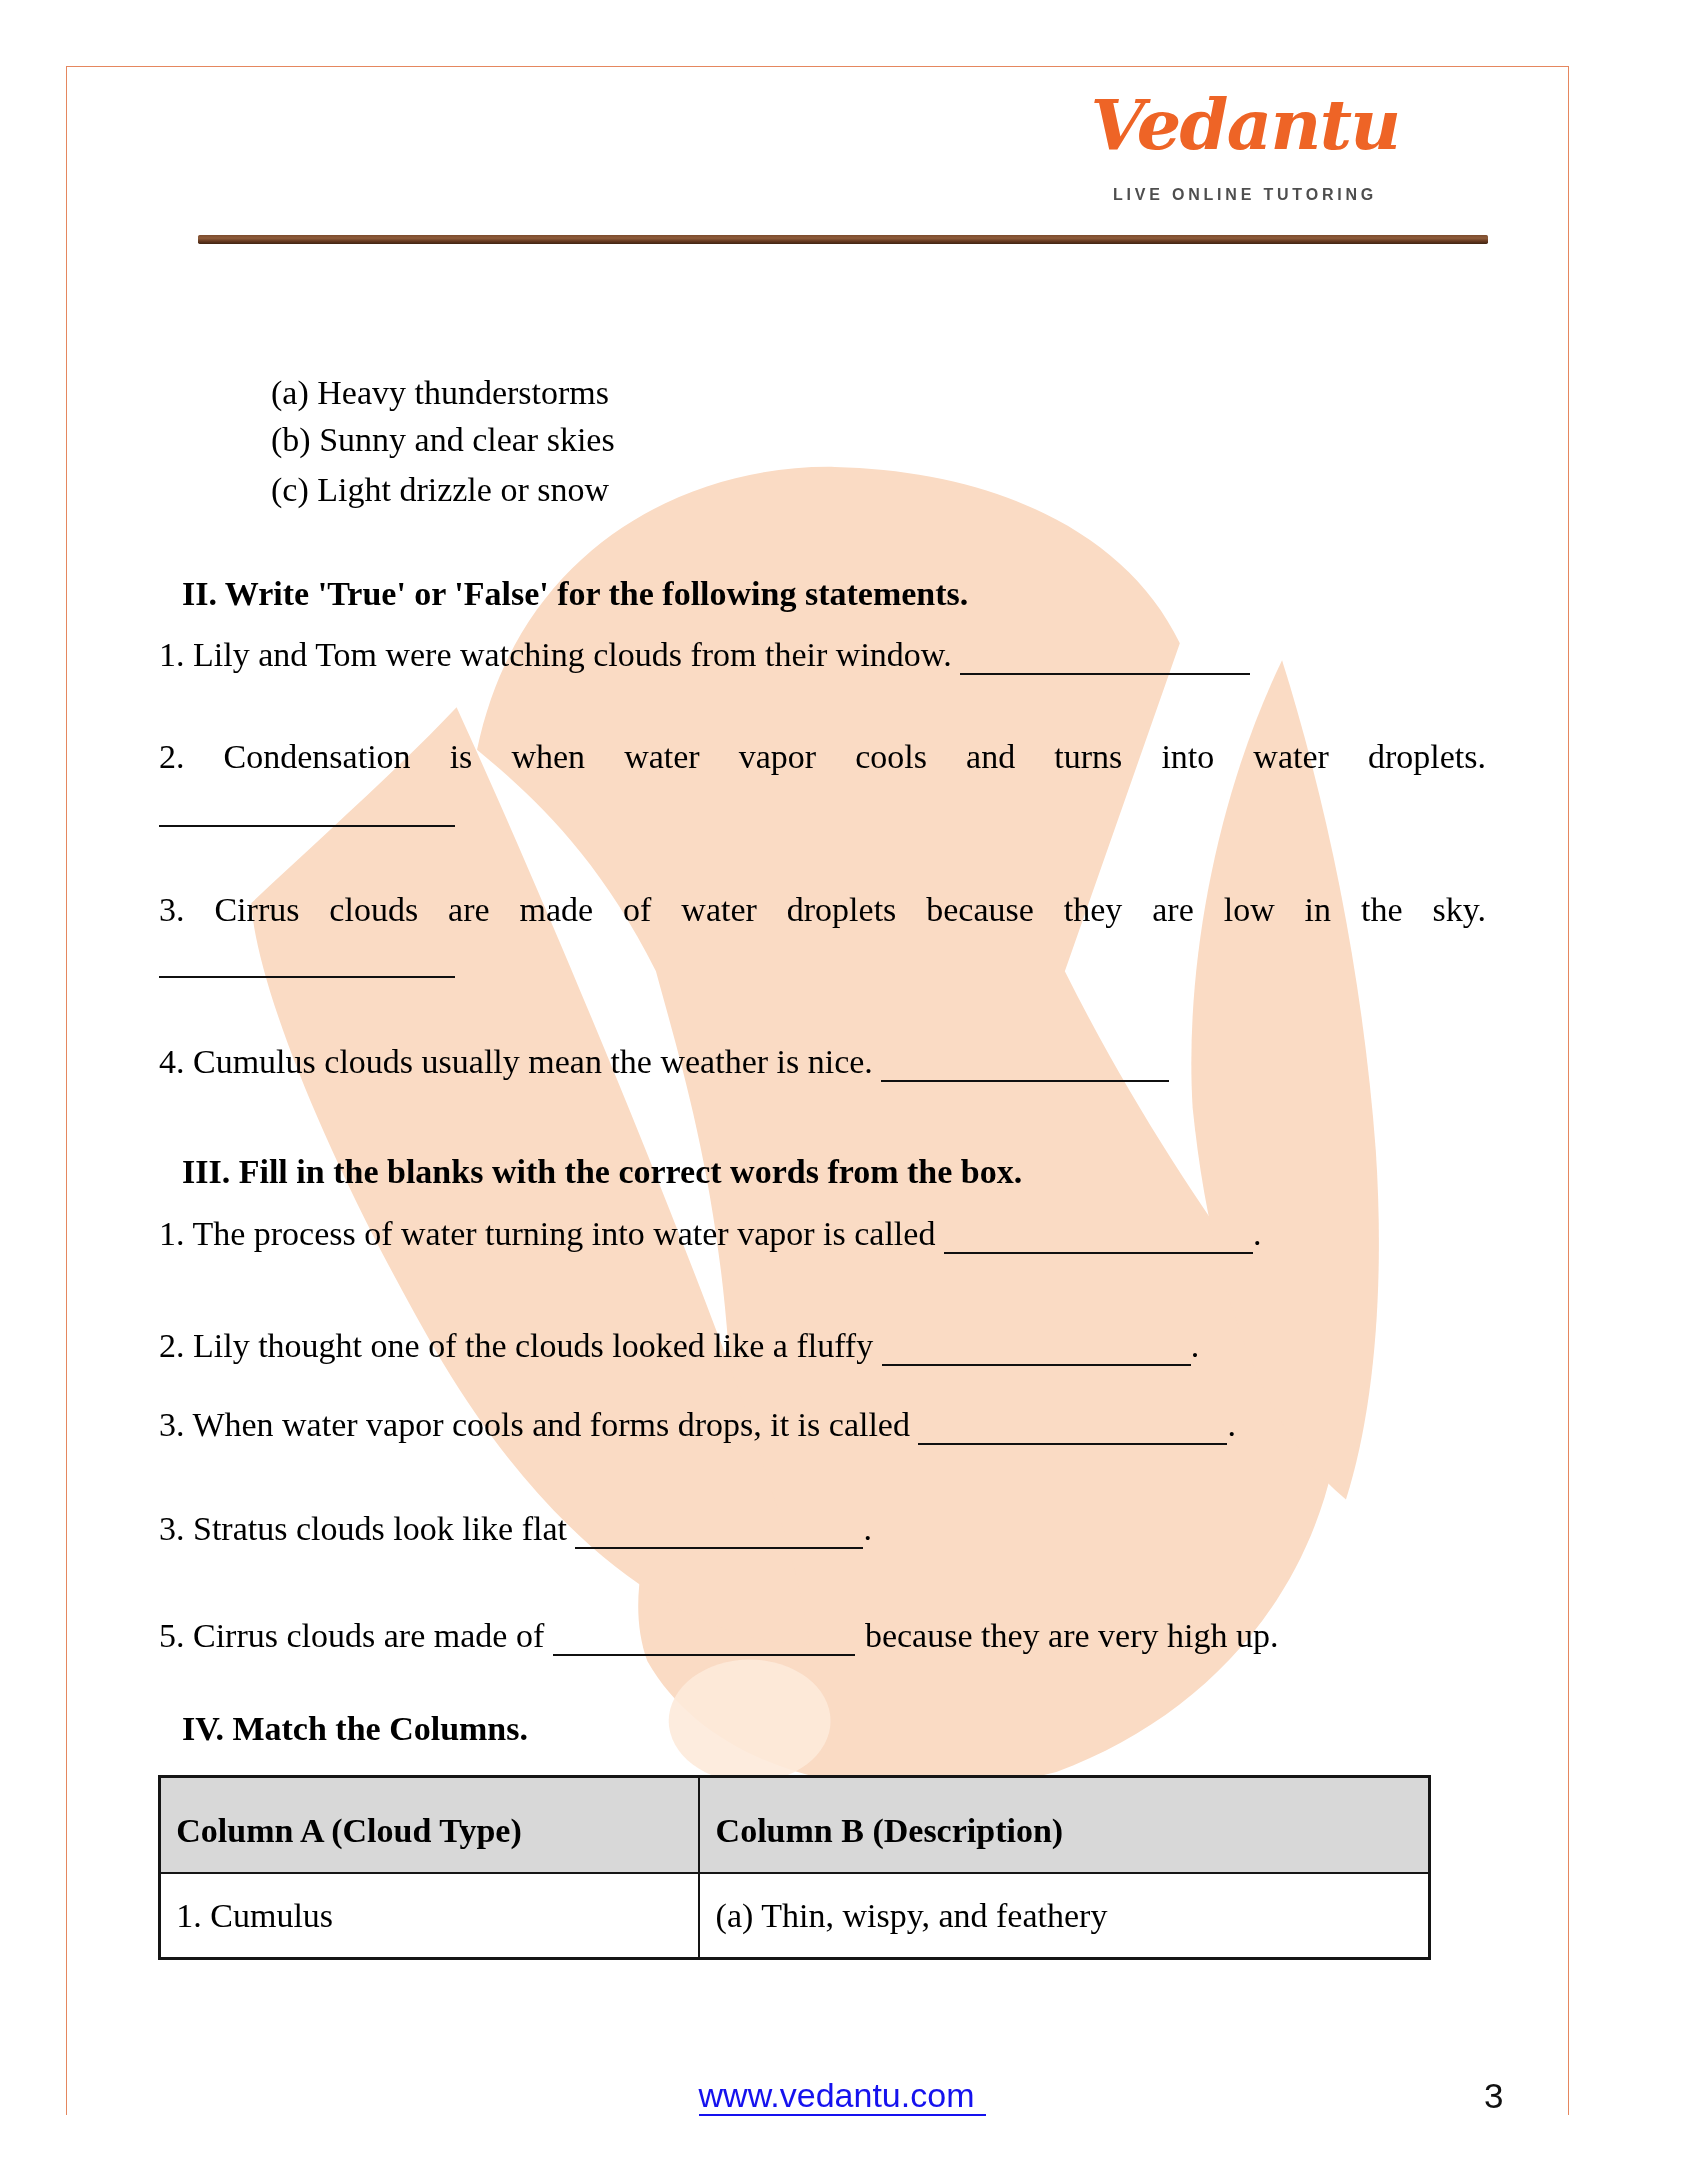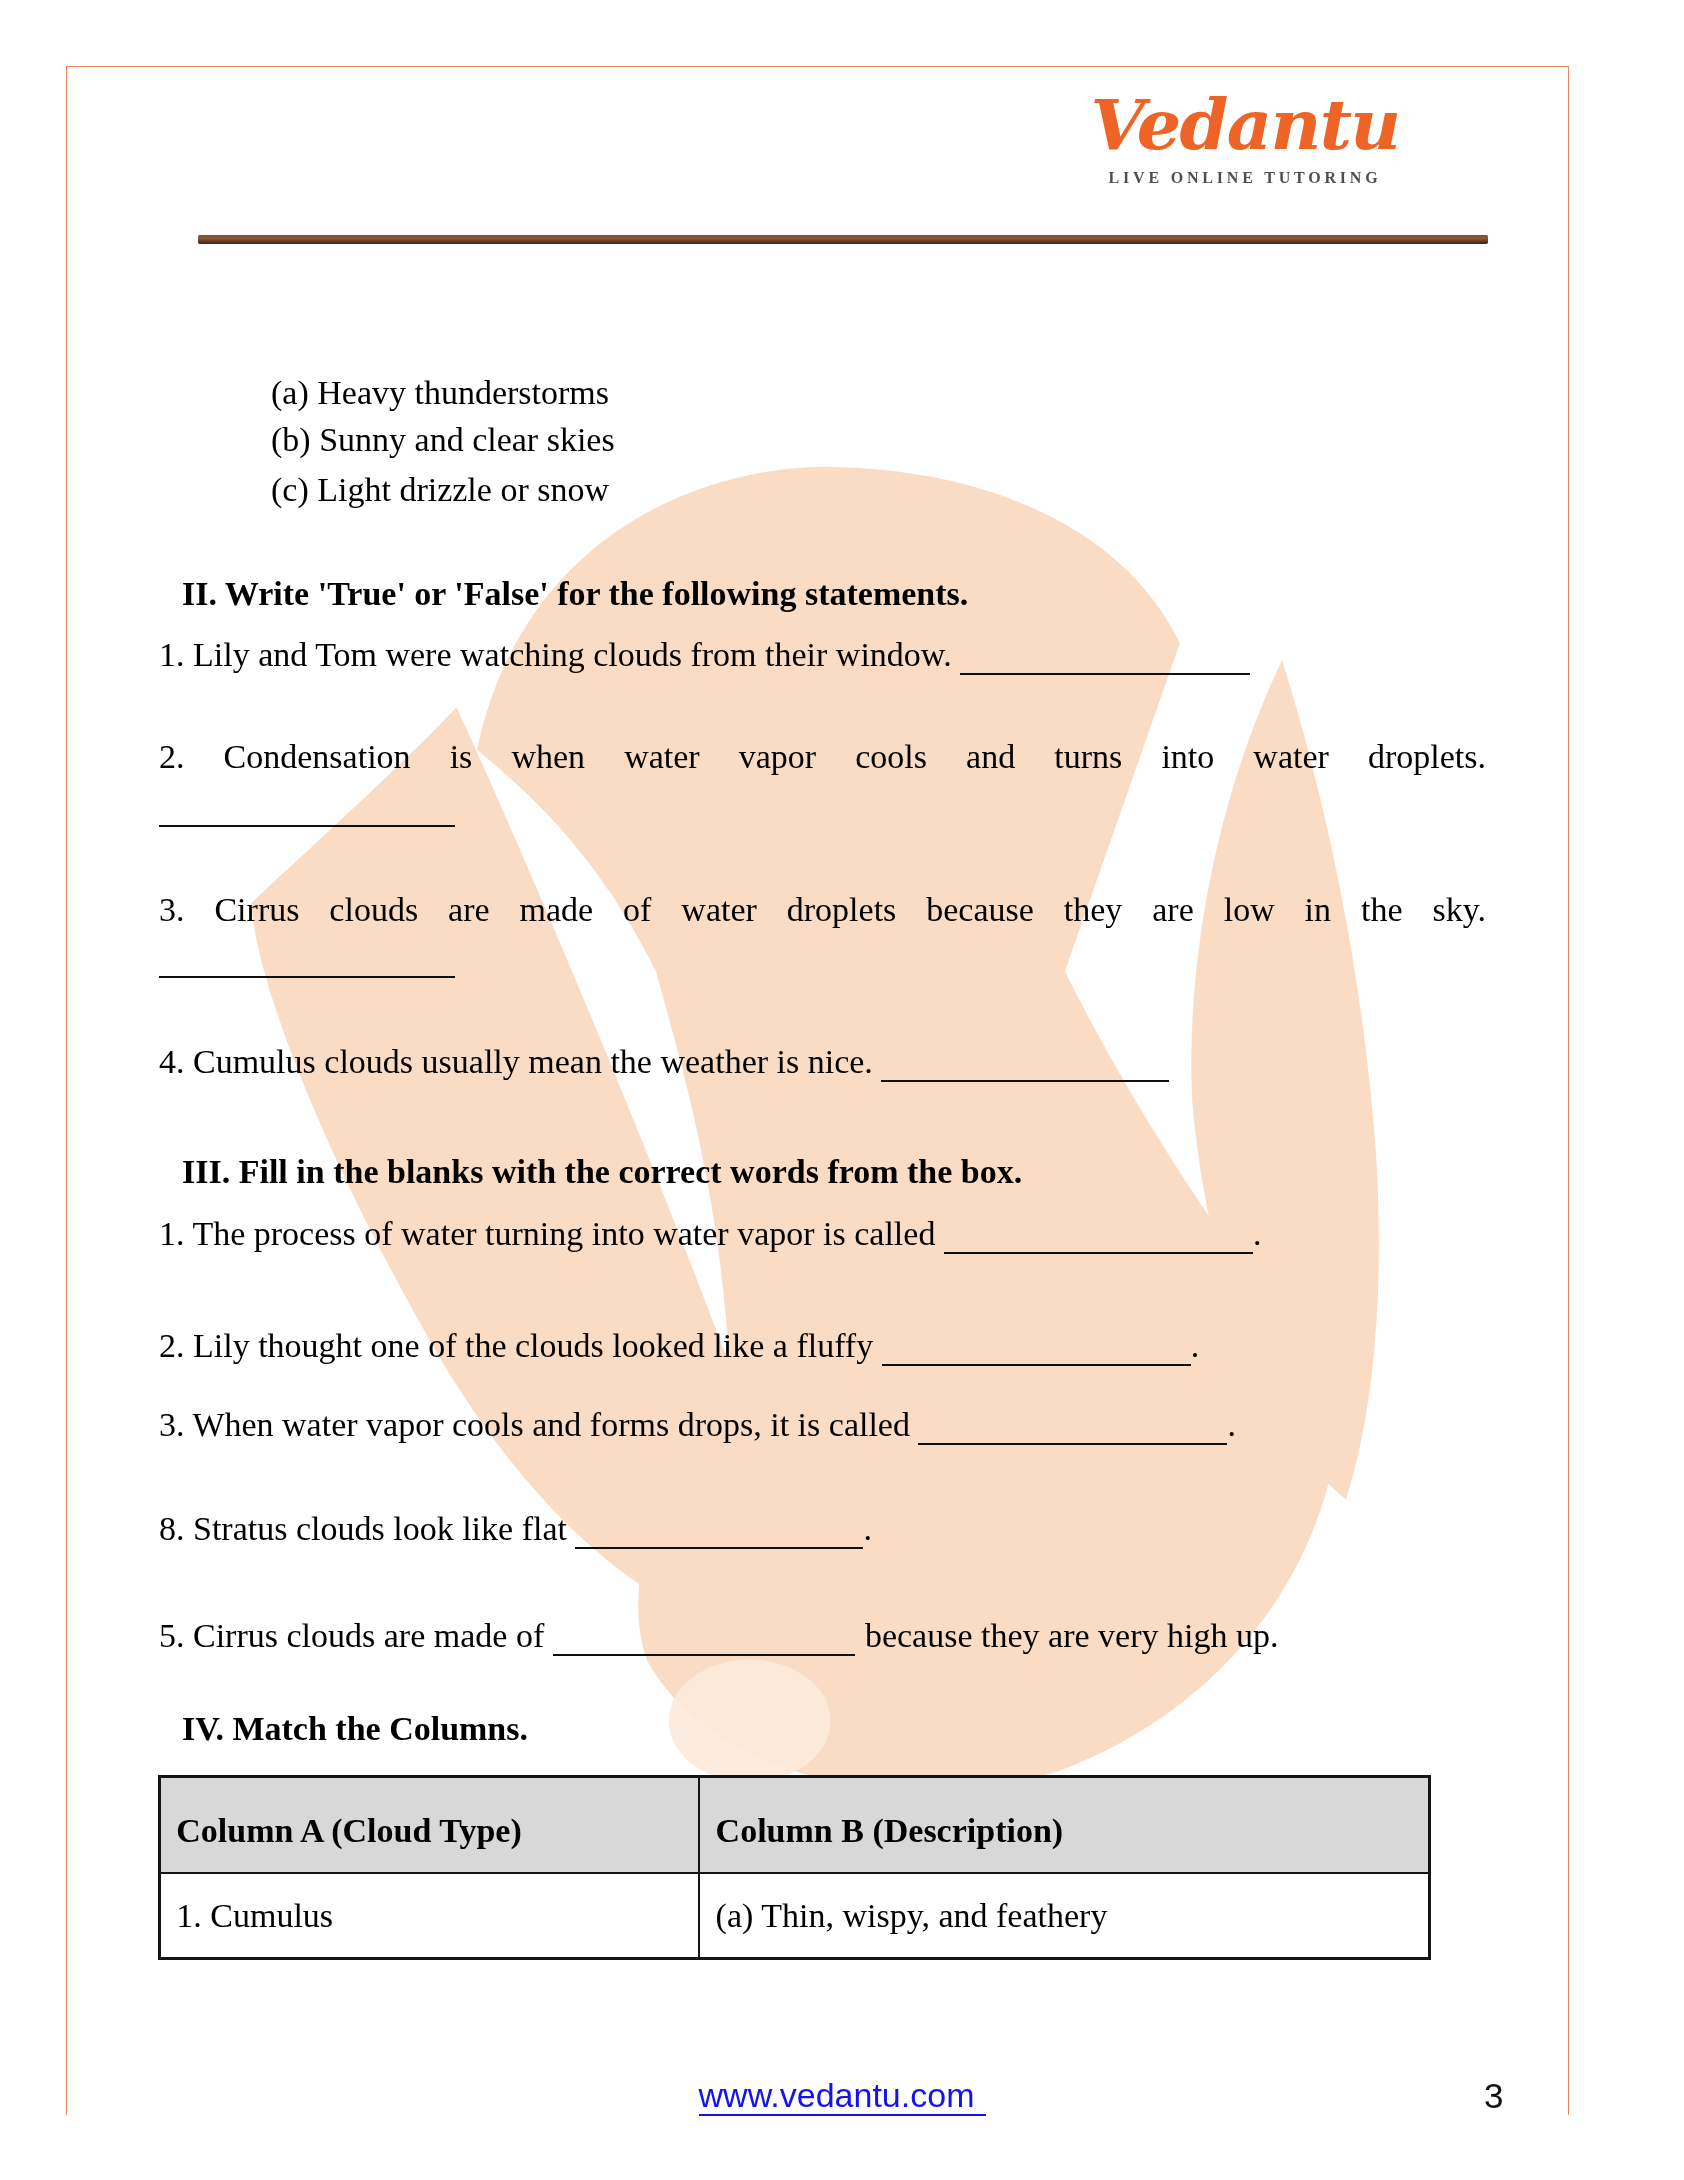--- a/index.html
+++ b/index.html
@@ -18,22 +18,22 @@
   }
   .watermark{position:absolute;left:0;top:0;width:1685px;height:2181px;}
   .logo{
     position:absolute;top:82px;right:210px;width:358px;text-align:center;
   }
   .brand{
     font-family:"DejaVu Serif",serif;font-style:italic;font-weight:700;
     font-size:70px;line-height:85px;color:#ee6426;letter-spacing:-1.7px;
   }
   .tagline{
-    margin-top:2px;
-    font-family:Liberation Serif, serif;
+    margin-top:19px;
+    font-family:Liberation Sans, sans-serif;
     font-size:16px;font-weight:700;letter-spacing:3.8px;color:#4e4e4e;
   }
   .rule{
     position:absolute;left:198px;top:235px;width:1290px;height:9.4px;
     background:linear-gradient(to bottom,#7b4b2d 0%,#8e5c3a 35%,#64381f 70%,#3f2412 100%);
     border-radius:1.7px;
   }
   .row{
     position:absolute;left:159px;width:1327px;
     font-size:34px;line-height:49px;white-space:nowrap;
@@ -157,21 +157,21 @@
 
   <div class="row" style="top:1321px">
     <span>2. Lily thought one of the clouds looked like a fluffy</span><span class="blank w363"></span><span>.</span>
   </div>
 
   <div class="row" style="top:1400px">
     <span>3. When water vapor cools and forms drops, it is called</span><span class="blank w363"></span><span>.</span>
   </div>
 
   <div class="row" style="top:1504px">
-    <span>8. Stratus clouds look like flat</span><span class="blank w338"></span><span>.</span>
+    <span>3. Stratus clouds look like flat</span><span class="blank w338"></span><span>.</span>
   </div>
 
   <div class="row" style="top:1611px">
     <span>5. Cirrus clouds are made of</span><span class="blank w354"></span><span class="ml12">because they are very high up.</span>
   </div>
 
   <div class="row bold" style="top:1704px">IV. Match the Columns.</div>
 
   <table class="match">
     <tbody>

